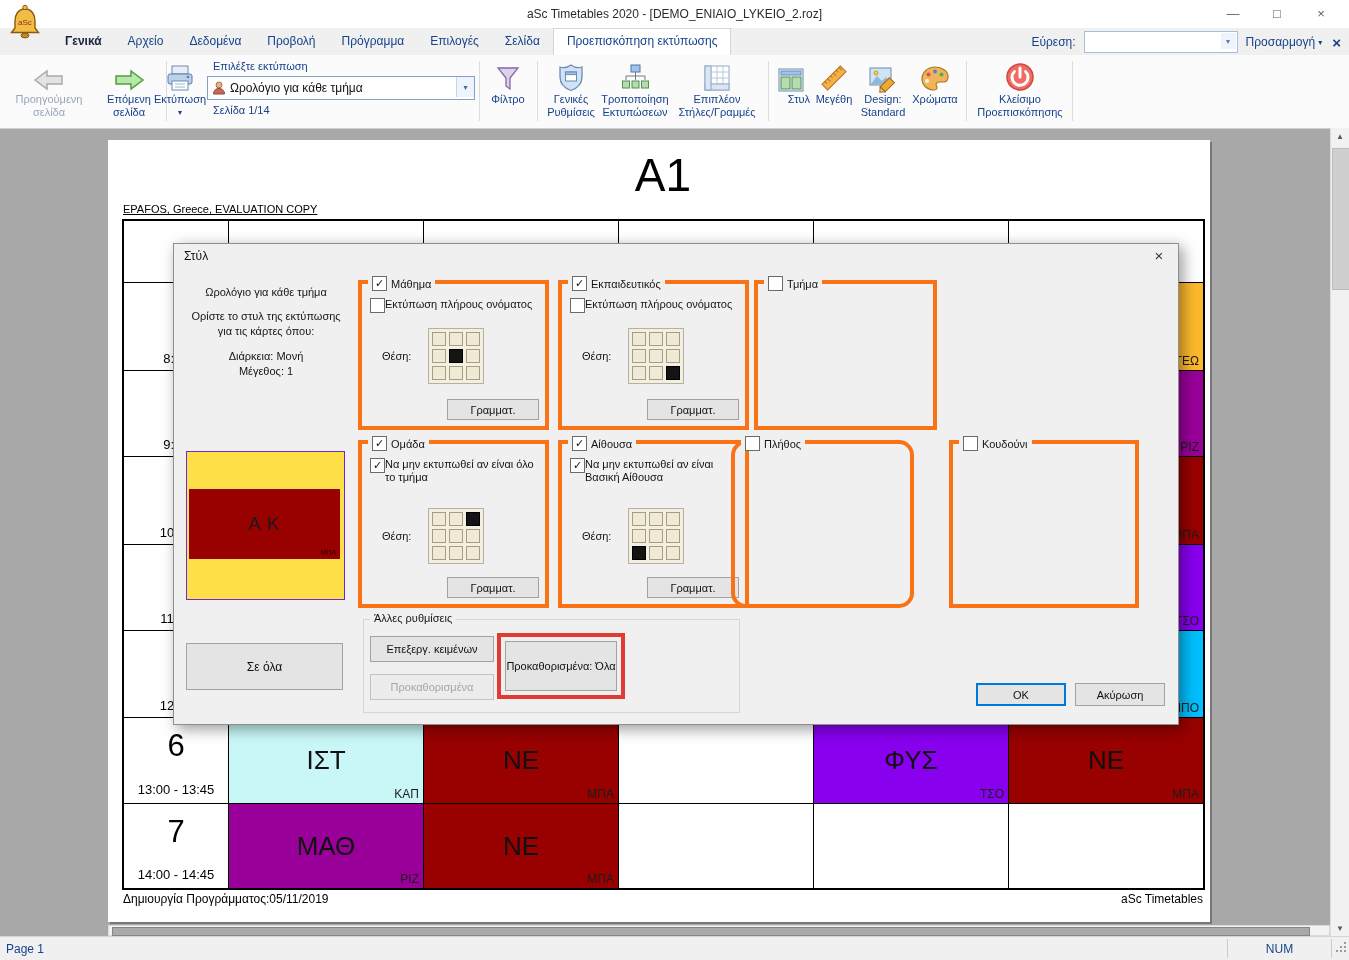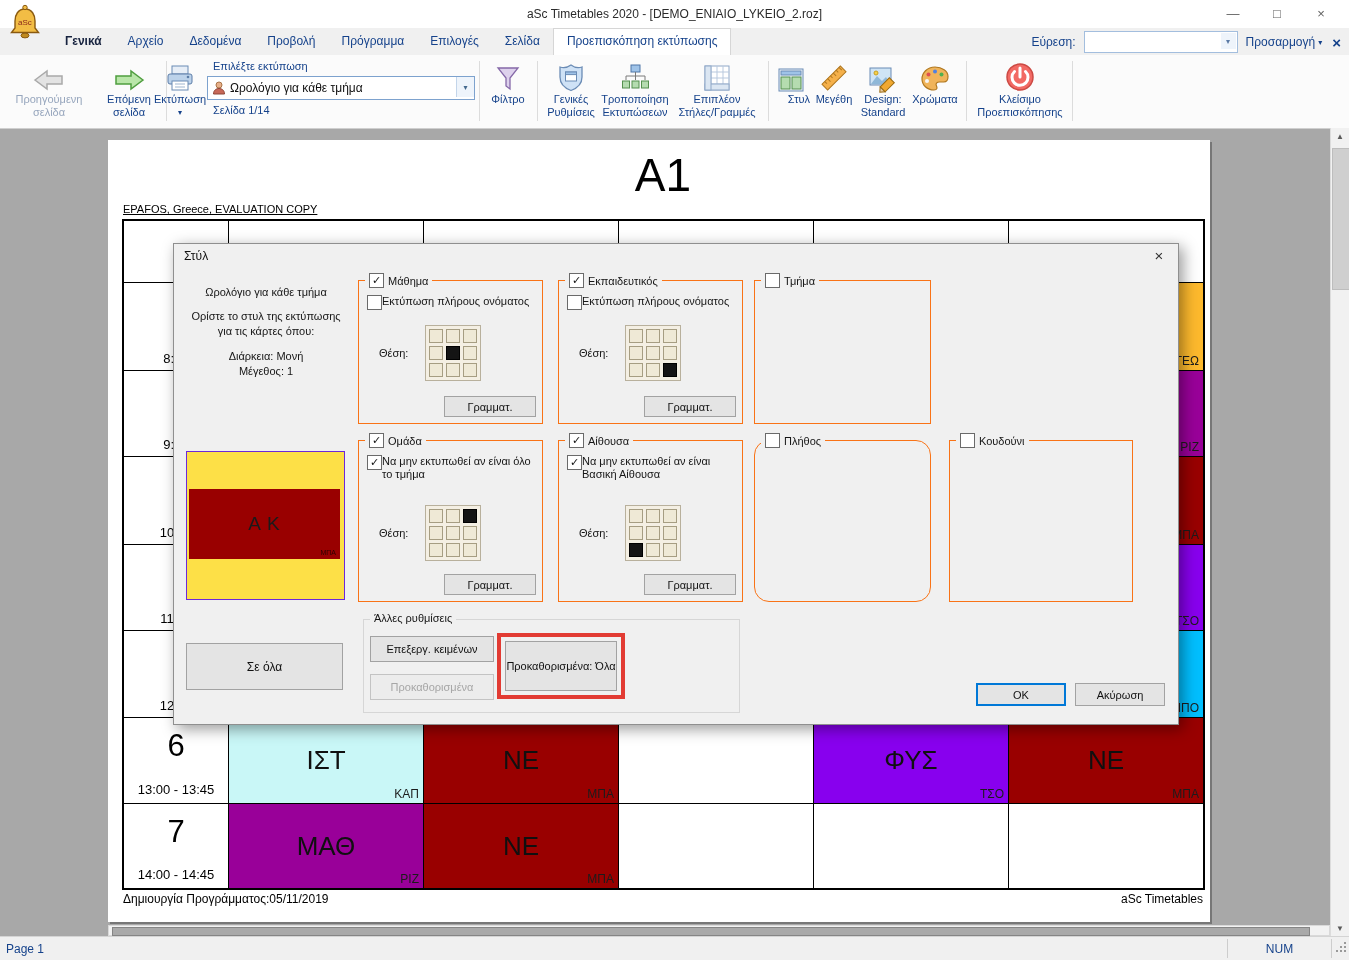--- a/index.html
+++ b/index.html
@@ -88,21 +88,21 @@
   .dlgprev{position:absolute;left:12px;top:207px;width:157px;height:147px;background:#fde047;
            border:1px solid #6d28d9;}
   .dlgcard{position:absolute;left:2px;top:37px;width:151px;height:70px;display:flex;align-items:center;
            justify-content:center;}
   .dlgcard .cl{font-size:19px;color:#1a1a1a;letter-spacing:1px;}
   .dlgcard .cc{position:absolute;right:4px;bottom:3px;font-size:7px;color:#2d0000;}
   .btn{background:#e4e4e4;border:1px solid #a2a2a2;display:flex;align-items:center;justify-content:center;
        font-size:11px;color:#111;box-sizing:border-box;}
   .btn.disabled{color:#a6a6a6;background:#ececec;border-color:#c3c3c3;}
   .applyall{position:absolute;left:12px;top:399px;width:157px;height:47px;font-size:12px;}
-  .grp{position:absolute;border:1px solid #f97316;}
+  .grp{position:absolute;border:4px solid #f97316;}
   .grp-title{position:absolute;top:-8px;left:6px;background:#f0f0f0;padding:0 4px;display:flex;
              align-items:center;gap:4px;color:#151515;white-space:nowrap;}
   .cb{width:13px;height:13px;background:#fff;border:1px solid #6a6a6a;display:inline-flex;align-items:center;
       justify-content:center;font-size:11px;color:#111;flex:none;box-sizing:content-box;}
   .cb.checked::after{content:"✓";margin-top:-1px;}
   .sub{position:absolute;left:8px;top:14px;display:flex;align-items:flex-start;color:#151515;}
   .sub .lbl{width:158px;line-height:13px;}
   .poslabel{position:absolute;left:20px;color:#151515;}
   .posgrid{position:absolute;left:66px;width:56px;height:56px;background:#f4efe3;border:1px solid #b8b09c;
            display:grid;grid-template-columns:repeat(3,14px);grid-auto-rows:14px;gap:3px;padding:3px;
@@ -570,21 +570,21 @@
         <span class="sq"></span>
         <span class="sq"></span>
         <span class="sq"></span>
         <span class="sq"></span>
         <span class="sq filled"></span>
         <span class="sq"></span>
         <span class="sq"></span>
       </div>
       <div class="btn grp-btn">Γραμματ.</div>
     </div>
-    <div class="grp" style="left: 580px; top: 196px; width: 175px; height: 160px; border-radius: 15px;">
+    <div class="grp" style="left: 557px; top: 196px; width: 175px; height: 160px; border-radius: 15px;">
       <div class="grp-title">
         <span class="cb"></span>
         <span>Πλήθος</span>
       </div>
     </div>
     <div class="grp" style="left: 775px; top: 196px; width: 182px; height: 160px;">
       <div class="grp-title">
         <span class="cb"></span>
         <span>Κουδούνι</span>
       </div>

